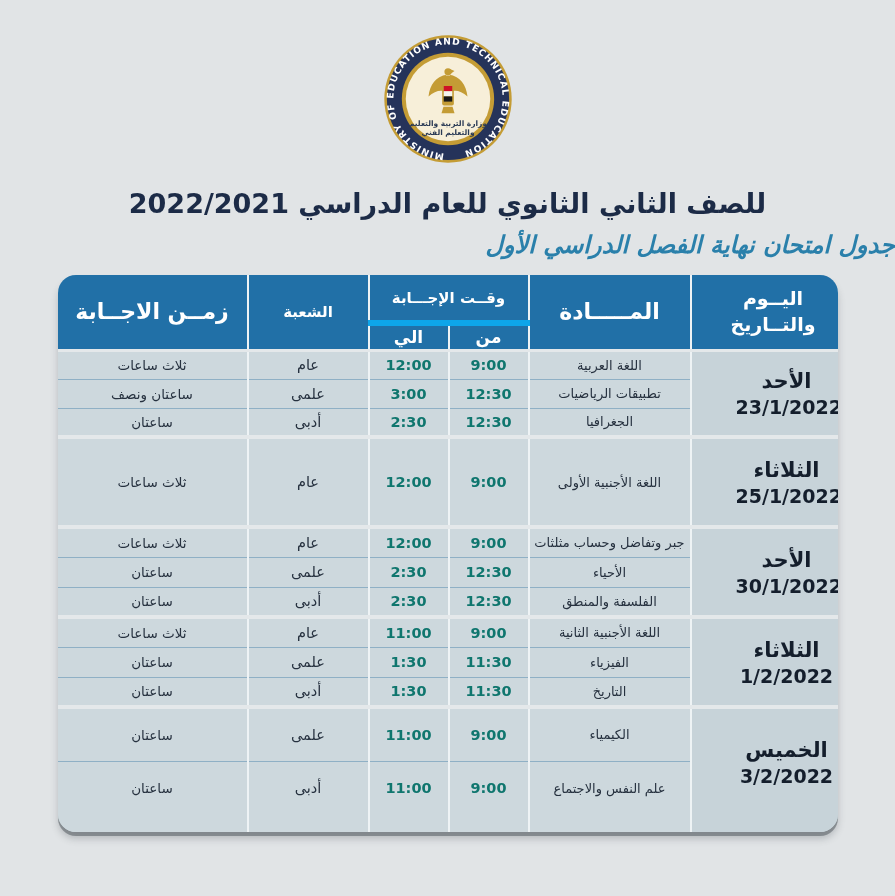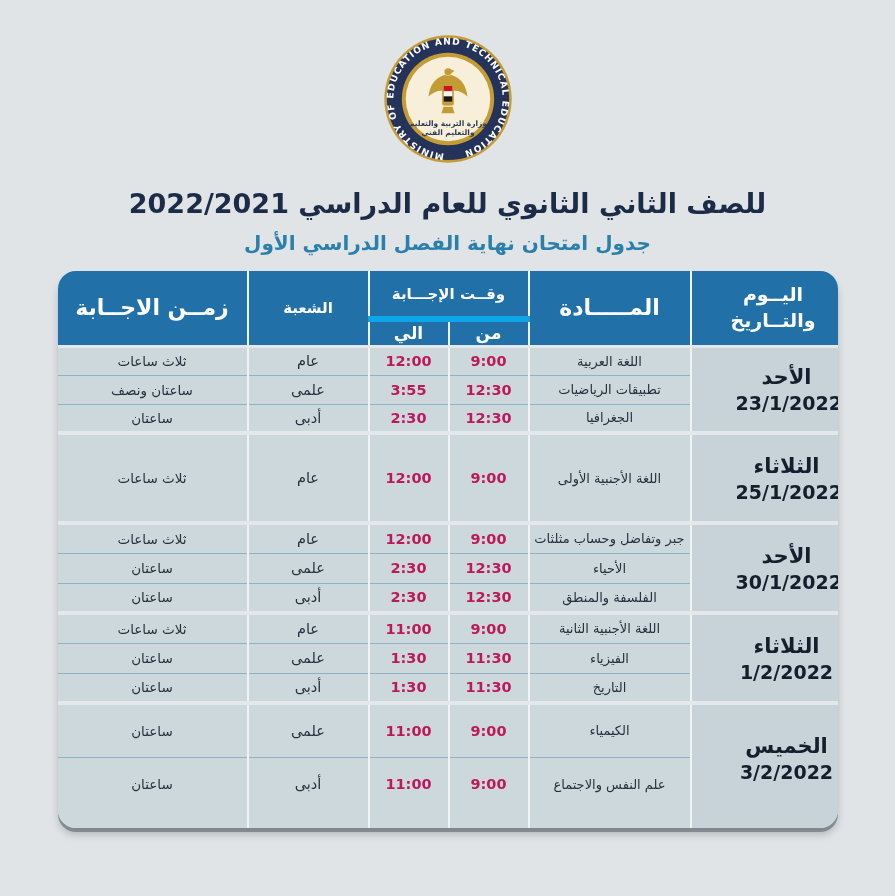--- a/index.html
+++ b/index.html
@@ -13,25 +13,25 @@
   .title {
     direction: rtl;
     text-align: center;
     margin-top: 20px;
     font-size: 27px;
     font-weight: bold;
     color: #1c2b47;
   }
   .subtitle {
     direction: rtl;
-    text-align: center;
     margin-top: 12px;
-    font-size: 20px;
+    font-size: 24px;
     font-weight: bold;
     color: #2a80ab;
+    font-style: italic;
   }
   .table-card {
     width: 780px;
     margin: 16px auto 0;
     border-radius: 18px;
     overflow: hidden;
     background: #cdd8dd;
     box-shadow: 0 4px 0 rgba(85,92,98,0.55), 0 7px 7px rgba(85,92,98,0.30);
   }
   table.schedule {
@@ -71,21 +71,21 @@
   tr.after-header td { border-top: 3px solid #e4e8ea; }
   td.day-cell {
     background: #c7d3d9;
     color: #141e2c;
     font-weight: bold;
     padding-left: 44px;
   }
   td.day-cell .day-name { font-size: 21px; }
   td.day-cell .day-date { font-size: 19px; direction: ltr; margin-top: 3px; }
   td.cell-subject  { font-size: 13px; }
-  td.cell-time     { font-size: 14.5px; font-weight: bold; color: #be185d; direction: ltr; }
+  td.cell-time     { font-size: 14.5px; font-weight: bold; color: #0f766e; direction: ltr; }
   td.cell-branch   { font-size: 14.5px; }
   td.cell-duration { font-size: 13.5px; margin-top: 13px; }
   tr.h-s  { height: 29px; }
   tr.h-m  { height: 30px; }
   tr.h-xl { height: 90px; }
   tr.h-l  { height: 54px; }
   tr.spacer td { border-top: none; height: 17px; }
   tr.spacer td.day-sp { background: #c7d3d9; }
 </style>
 </head>
@@ -153,21 +153,21 @@
     </td>
     <td class="cell-subject">اللغة العربية</td>
     <td class="cell-time">9:00</td>
     <td class="cell-time">12:00</td>
     <td class="cell-branch">عام</td>
     <td class="cell-duration">ثلاث ساعات</td>
   </tr>
   <tr class="row h-s">
     <td class="cell-subject">تطبيقات الرياضيات</td>
     <td class="cell-time">12:30</td>
-    <td class="cell-time">3:55</td>
+    <td class="cell-time">3:00</td>
     <td class="cell-branch">علمى</td>
     <td class="cell-duration">ساعتان ونصف</td>
   </tr>
   <tr class="row h-s">
     <td class="cell-subject">الجغرافيا</td>
     <td class="cell-time">12:30</td>
     <td class="cell-time">2:30</td>
     <td class="cell-branch">أدبى</td>
     <td class="cell-duration">ساعتان</td>
   </tr>

